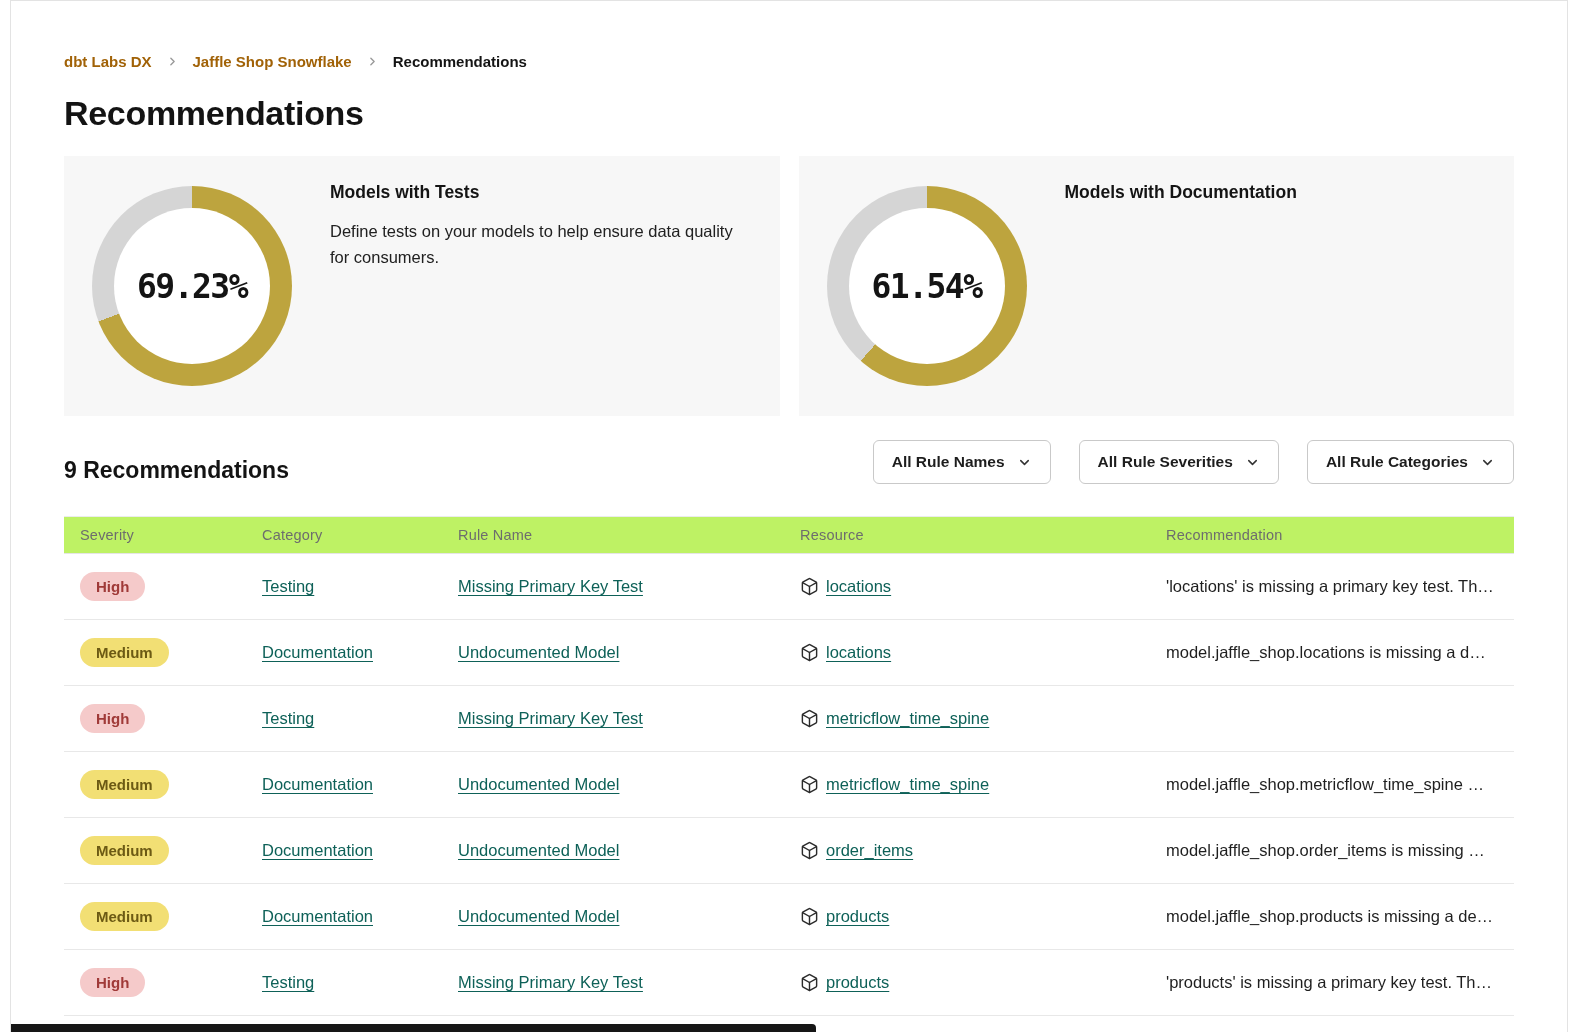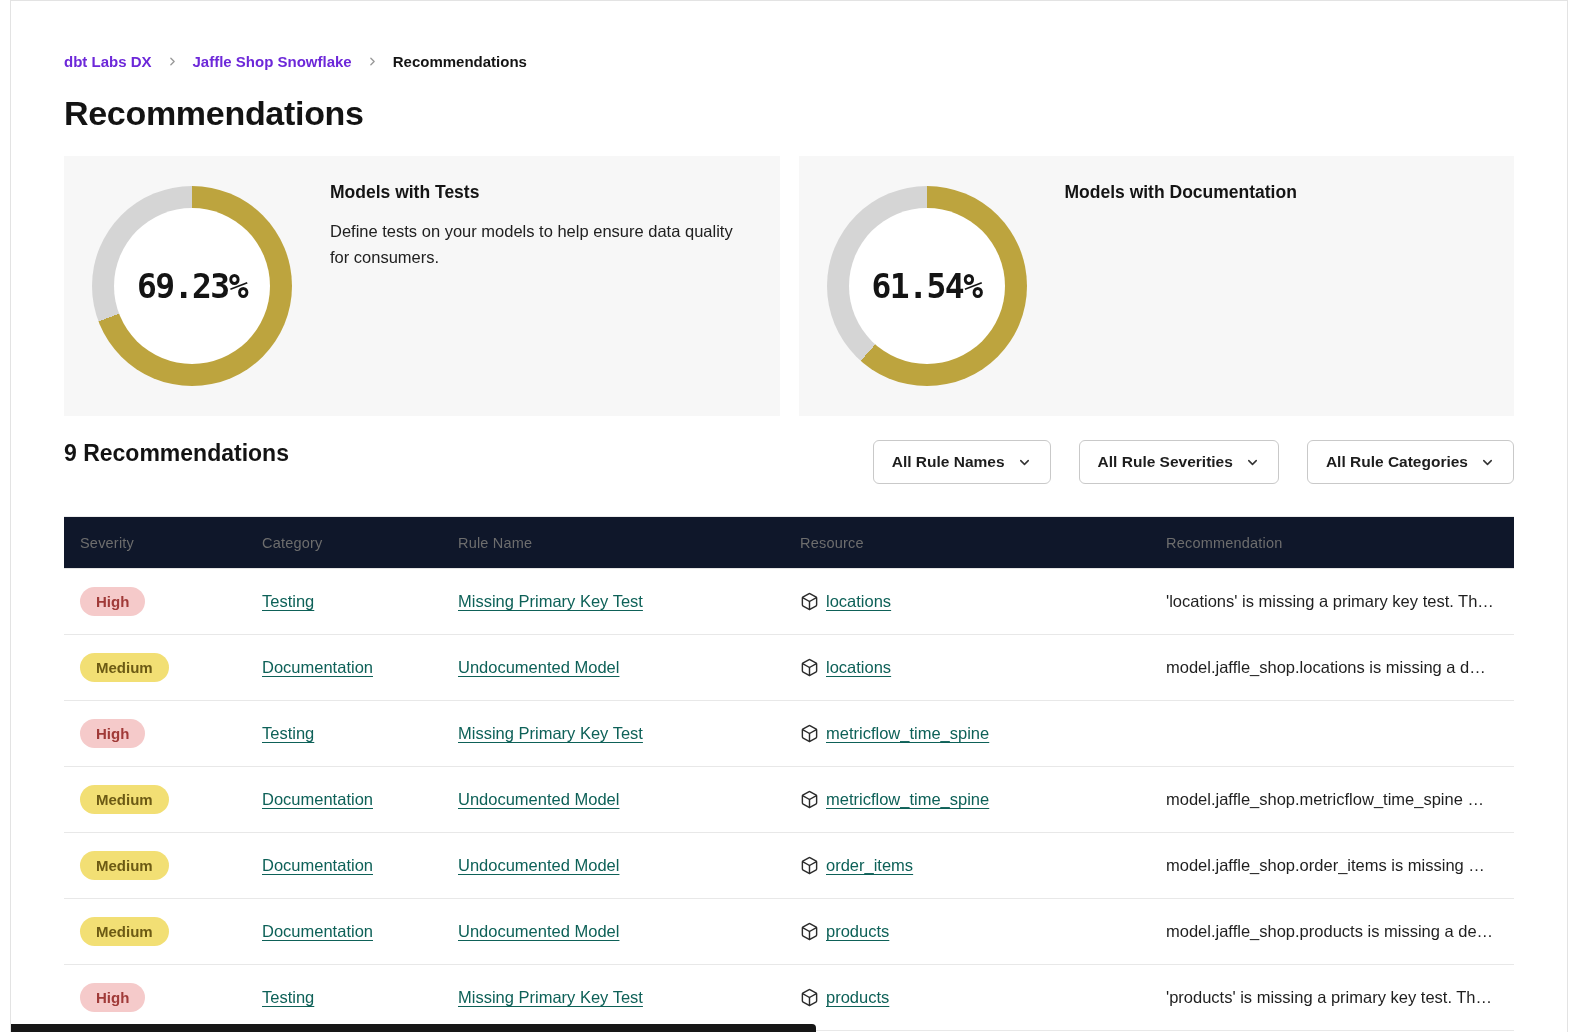--- a/index.html
+++ b/index.html
@@ -20,49 +20,49 @@
     width:1578px;height:1032px;overflow:hidden;background:#fff;
     font-family:"Liberation Sans", sans-serif;color:#1c1c1c;
   }
   .frame{
     position:absolute;top:0;left:10px;right:10px;bottom:0;
     background:#fff;border:1px solid var(--border);border-bottom:none;
     padding:0 53px;
   }
   
   .breadcrumb{margin-top:52px;display:flex;align-items:center;gap:14px;font-size:15px;font-weight:700;color:#3f3f3f;}
-  .breadcrumb .crumb{text-decoration:none;color:#6d28d9;cursor:pointer;}
+  .breadcrumb .crumb{text-decoration:none;color:#a16207;cursor:pointer;}
   .breadcrumb .crumb.current{color:#141414;cursor:default;}
   .breadcrumb .sep{display:flex;align-items:center;color:#9a9a9a;}
   
   .page-title{margin:24px 0 0 0;font-size:34px;font-weight:700;color:#131313;letter-spacing:-.3px;}
   
   .cards{display:flex;gap:19px;margin-top:23px;}
   .card{flex:1;height:260px;background:var(--card_bg);display:flex;align-items:center;padding:0 24px 0 28px;}
   .donut{position:relative;width:200px;height:200px;border-radius:50%;flex:0 0 200px;
          background:conic-gradient(var(--donut_fill) 65%, var(--donut_track) 0);}
   .donut::after{content:"";position:absolute;inset:22px;border-radius:50%;background:#fff;}
   .donut .pct{position:absolute;inset:0;z-index:1;display:flex;align-items:center;justify-content:center;
         font-family:"DejaVu Sans Mono", monospace;font-weight:700;font-size:33px;color:#141414;letter-spacing:-1.5px;}
   .card-text{margin-left:38px;align-self:flex-start;padding-top:26px;}
   .card-title{font-size:17.5px;font-weight:700;color:#141414;margin:0 0 16px 0;}
   .card-desc{font-size:16.5px;line-height:1.55;color:#212121;max-width:455px;margin:0;}
   .card:nth-child(2) .card-desc{max-width:372px;}
   
-  .list-bar{margin-top:24px;display:flex;align-items:flex-start;justify-content:space-between;}
+  .list-bar{margin-top:24px;display:flex;align-items:flex-end;justify-content:space-between;}
   .list-heading{font-size:23px;font-weight:700;color:#131313;margin:0;}
   .filters{display:flex;gap:28px;}
   .filter-btn{display:flex;align-items:center;gap:12px;height:44px;padding:0 18px;
     background:#fff;border:1px solid #c9c9c9;border-radius:6px;cursor:pointer;
     font-family:inherit;font-size:15.5px;font-weight:600;color:#1d1d1d;}
   .filter-btn svg{display:block;}
   
   .table{margin-top:32px;}
   .thead,.trow{display:grid;grid-template-columns:182px 196px 342px 366px minmax(0,1fr);align-items:center;}
-  .thead{height:53px;background:#0f172a;border-top:1px solid #ececec;border-bottom:1px solid #e5e5e5;}
+  .thead{height:38px;background:#bef264;border-top:1px solid #ececec;border-bottom:1px solid #e5e5e5;}
   .th{padding-left:16px;font-size:14.5px;color:var(--header_text);font-weight:400;letter-spacing:.2px;}
   .trow{height:66px;border-bottom:1px solid #e8e8e8;}
   .cell{padding-left:16px;display:flex;align-items:center;min-width:0;}
   .badge{display:inline-block;padding:6px 16px;border-radius:17px;font-size:15px;font-weight:700;}
   .sev-high{background:var(--high_bg);color:var(--high_text);}
   .sev-medium{background:var(--medium_bg);color:var(--medium_text);}
   .link{color:var(--link);font-size:16.5px;text-decoration:underline;text-underline-offset:3px;cursor:pointer;}
   .res-cell{gap:7px;}
   .box-icon{display:flex;align-items:center;color:#2b2b2b;}
   .rec{font-size:16.5px;color:#1f1f1f;white-space:nowrap;overflow:hidden;}

